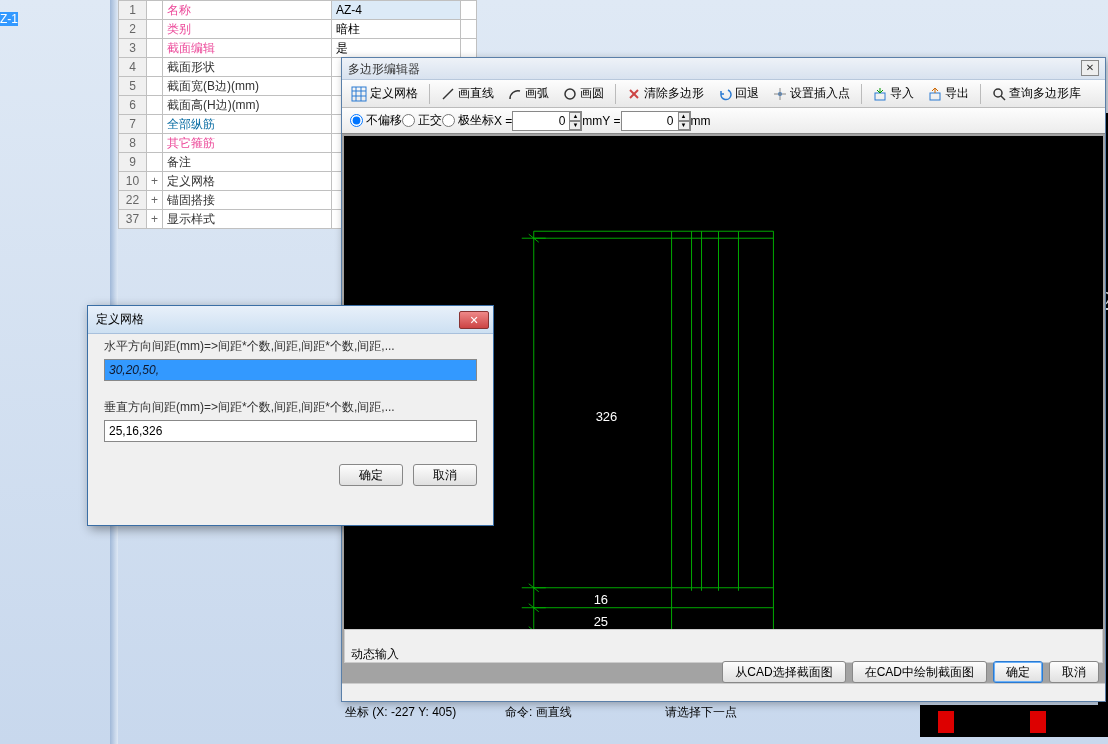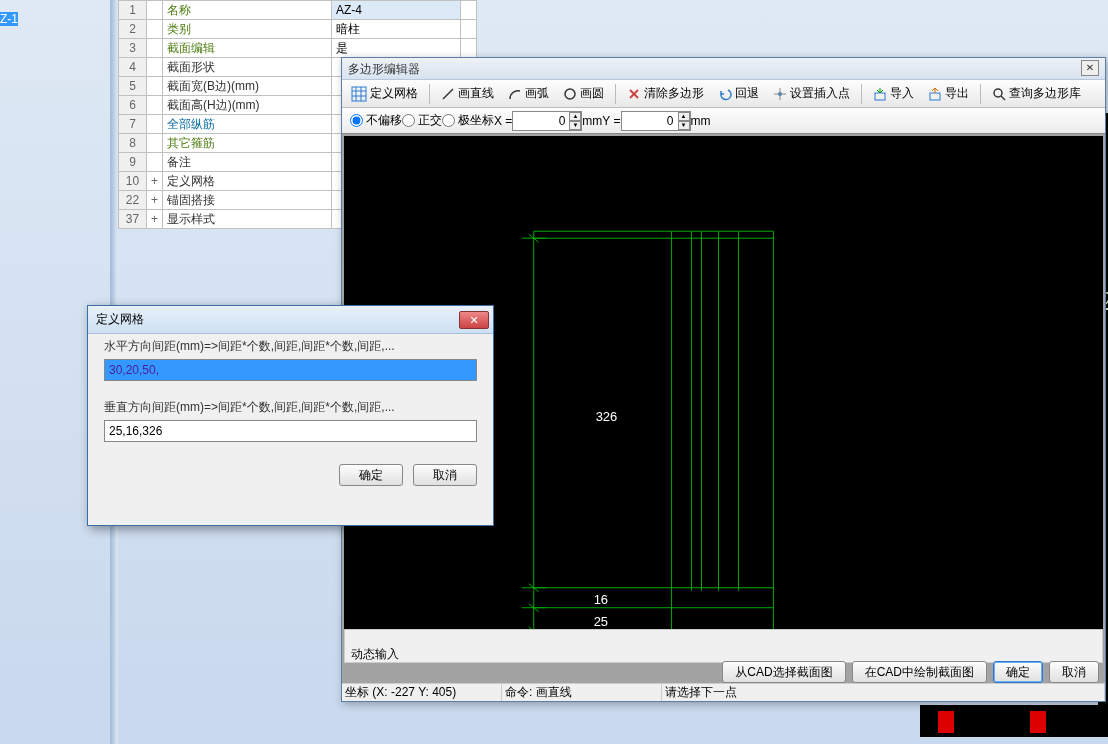--- a/index.html
+++ b/index.html
@@ -56,21 +56,21 @@
     }
     .prop-table .label {
       width: 170px;
     }
     .prop-table .value {
       width: 130px;
     }
     .prop-table .extra {
       width: 16px;
     }
-    .prop-table .blue-text { color: #4d7c0f; }
+    .prop-table .blue-text { color: #ec4899; }
     .prop-table .black-text { color: #333; }
     .prop-table .gray-text { color: #0369a1; }
     .prop-table tr.selected td.value { background: #dceaf7; }
     
     
     .left-bg {
       position: absolute;
       left: 110px;
       top: 0;
       width: 8px;
@@ -225,20 +225,21 @@
       right: 0;
       height: 18px;
       background: #f0f0f0;
       border-top: 1px solid #ccc;
       display: flex;
     }
     .status-cell {
       border-right: 1px solid #ccc;
       padding: 0 3px;
       line-height: 16px;
+      margin-top: 20px;
     }
     
     
     .grid-dialog {
       position: absolute;
       left: 87px;
       top: 305px;
       width: 407px;
       height: 221px;
       background: #f0f0f0;
@@ -276,21 +277,22 @@
     .dlg-input {
       width: 100%;
       height: 22px;
       border: 1px solid #888;
       padding: 0 4px;
       font-size: 12px;
       margin-bottom: 18px;
     }
     .dlg-input.selected {
       background: #3399ff;
-      color: #4c1d95;
+      color: #0f172a;
+      font-style: italic;
     }
     .dlg-buttons {
       display: flex;
       justify-content: flex-end;
       gap: 10px;
       padding: 0 16px 10px;
     }
     
     
     .right-edge {

